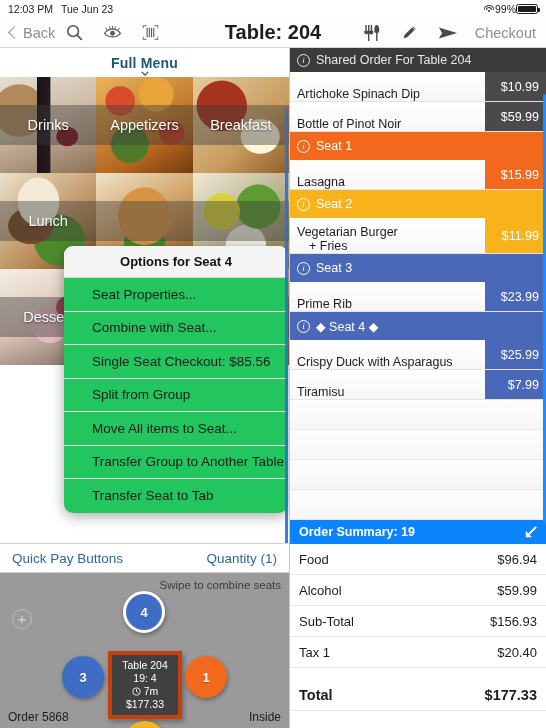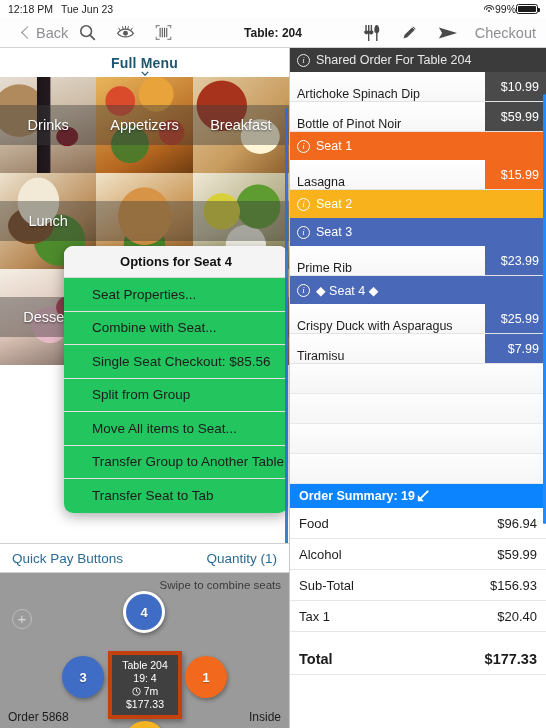--- a/index.html
+++ b/index.html
@@ -26,24 +26,24 @@
   .wifi-ico i:nth-child(3){ width:2px; height:2px; top:5px; background:#3a3a3a; border-radius:50%; border:none;}
   .batt { width:22px; height:10px; border:1.2px solid #1c1c1c; border-radius:2.5px; position:relative; }
   .batt::after { content:""; position:absolute; right:-3px; top:3px; width:1.6px; height:4px; background:#1c1c1c; border-radius:0 1px 1px 0;}
   .batt b { position:absolute; left:1px; top:1px; bottom:1px; width:18px; background:#1c1c1c; border-radius:1px; display:block;}
 
   
   .toolbar {
     height:30px; background:#fdfdfd; display:flex; align-items:center;
     border-bottom:1px solid #d2d2d2; position:relative;
   }
-  .tb-back { display:flex; align-items:center; gap:4px; padding-left:23px; color:#8e8e93; font-size:14.5px; }
+  .tb-back { display:flex; align-items:center; gap:4px; padding-left:10px; color:#8e8e93; font-size:14.5px; }
   .chev-left { width:9px; height:9px; border-left:1.8px solid #8e8e93; border-bottom:1.8px solid #8e8e93; transform:rotate(45deg); }
   .tb-icon { width:38px; display:flex; align-items:center; justify-content:center; }
-  .tb-title { position:absolute; left:0; right:0; text-align:center; font-size:12px; font-weight:bold; color:#1c1c1c; pointer-events:none;}
+  .tb-title { position:absolute; left:0; right:0; text-align:center; font-size:20px; font-weight:bold; color:#1c1c1c; pointer-events:none;}
   .tb-right { margin-left:auto; display:flex; align-items:center; padding-right:10px; }
   .tb-checkout { color:#8e8e93; font-size:14.5px; padding-left:8px; }
 
   
   .body-split { display:flex; height:680px; }
   .left-pane { width:289px; position:relative; background:#fff; }
   .right-pane { width:257px; position:relative; background:#fff; border-left:1px solid #c8c8c8; }
 
   
   .fullmenu {
@@ -119,38 +119,38 @@
   .item-price { width:61px; display:flex; align-items:center; justify-content:flex-end;
     padding-right:7px; font-size:12.5px; color:#fff; }
   .empty-row { height:30px; border-bottom:1px solid #e8e8e8; background:linear-gradient(#fdfdfd,#f6f6f6); }
 
   .info-ico { width:13px; height:13px; border-radius:50%; border:1.2px solid currentColor;
     display:inline-flex; align-items:center; justify-content:center; font-size:9px;
     font-style:italic; font-family:"Liberation Serif",serif; flex:0 0 auto; line-height:1;}
 
   
   .sum-head { height:24px; background:#0b84fe; color:#fff; display:flex; align-items:center;
-    padding:0 8px 0 9px; font-size:12.5px; font-weight:bold; }
+    justify-content:space-between; padding:0 8px 0 9px; font-size:12.5px; font-weight:bold; }
   .sum-row { height:31px; display:flex; align-items:center; justify-content:space-between;
     padding:0 9px; font-size:13px; color:#1c1c1c; border-bottom:1px solid #e6e6e6; }
   .sum-row.total { font-weight:bold; font-size:14.5px;margin-top:12px; }
 
   .scrollbar { position:absolute; right:0px; top:46px; width:3px; height:430px;
     background:#1e8bff; border-radius:2px; }
   .scrollbar-left { position:absolute; right:1px; top:60px; width:3px; height:480px;
     background:#2a6fd6; border-radius:2px; opacity:.9; }
 </style>
 </head>
 <body>
 
 <div class="screen">
 
   <div class="statusbar">
     <div class="sb-left">
-      <span>12:18 PM</span>
+      <span>12:03 PM</span>
       <span>Tue Jun 23</span>
     </div>
     <div class="sb-right">
       <span class="wifi-ico">
           <i></i>
           <i></i>
           <i></i>
         </span>
       <span>99%</span>
       <span class="batt">
@@ -380,20 +380,27 @@
         <div class="item-name">
           <span>Lasagna</span>
         </div>
         <div class="item-price" style="background:#f2681c;">$15.99</div>
       </div>
 
       <div class="seat-head" style="background:#f8b21c;">
         <span class="info-ico">i</span>
         <span>Seat 2</span>
       </div>
+      <div class="item-row tall">
+        <div class="item-name">
+          <span>Vegetarian Burger</span>
+          <span class="sub">+ Fries</span>
+        </div>
+        <div class="item-price" style="background:#f8b21c;">$11.99</div>
+      </div>
 
       <div class="seat-head" style="background:#4a68b8;">
         <span class="info-ico">i</span>
         <span>Seat 3</span>
       </div>
       <div class="item-row">
         <div class="item-name">
           <span>Prime Rib</span>
         </div>
         <div class="item-price" style="background:#4a68b8;">$23.99</div>

